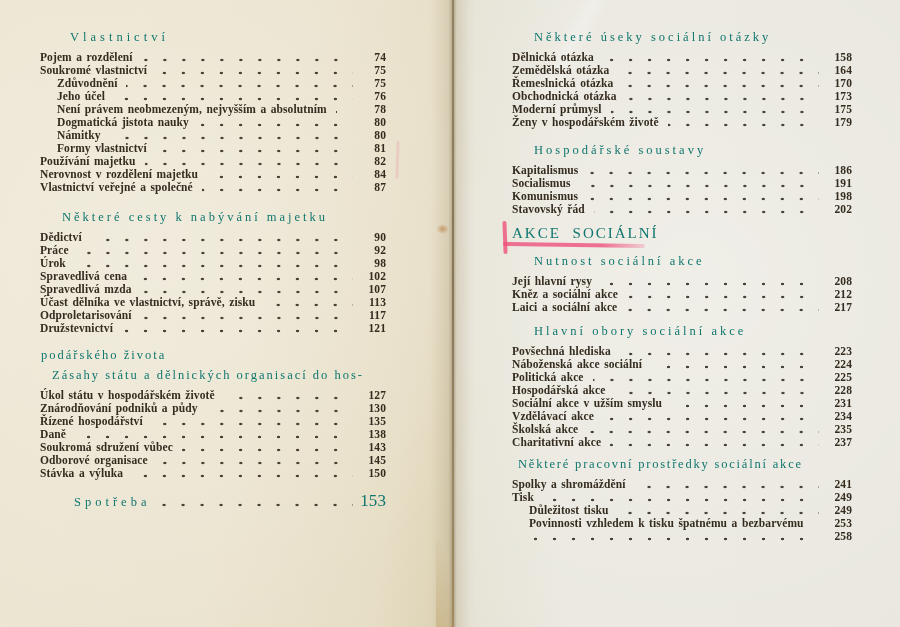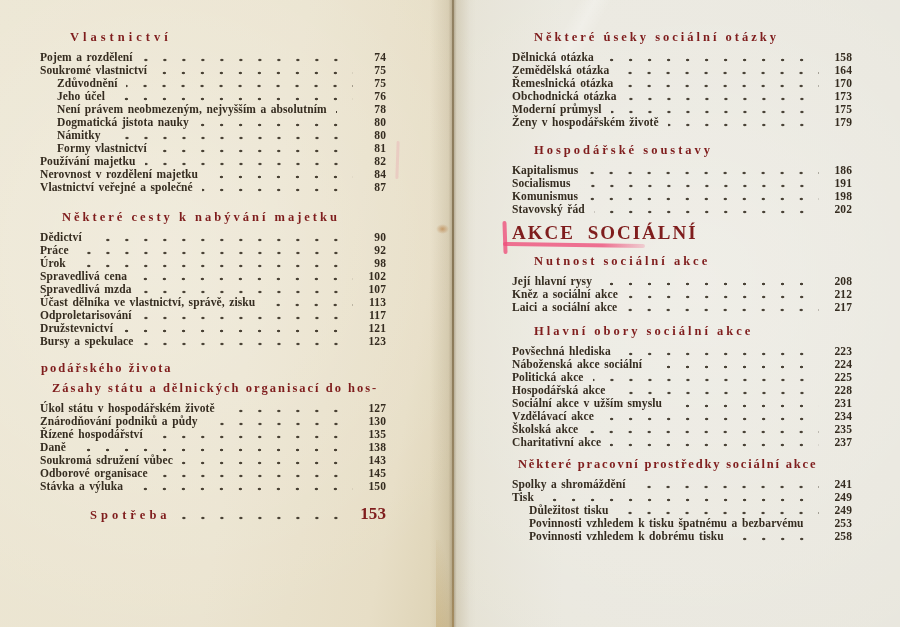--- a/index.html
+++ b/index.html
@@ -56,42 +56,42 @@
     position:absolute; left:396px; top:141px; width:3px; height:38px;
     background:#e86a90; opacity:.18; transform:rotate(2deg); border-radius:2px;
     pointer-events:none;
   }
   
   .col { position:absolute; top:28px; }
   #left-sections  { left:40px;  width:346px; }
   #right-sections { left:512px; width:340px; }
 
   .heading {
-    font-size:12.5px; font-weight:bold; letter-spacing:3px;
+    font-size:12.5px; font-weight:normal; letter-spacing:3px;
     line-height:18px; white-space:nowrap; margin-left:22px;
-    margin-bottom:5px; color:#7f1d1d;
+    margin-bottom:5px; color:#0f766e;
   }
   .hline { line-height:20px; letter-spacing:2px; }
   .hline-0 { margin-left:0; }
   .hline-1 { margin-left:-11px; }
   #left-sections .section:nth-child(1) .heading { margin-left:30px; letter-spacing:4px; }
   #left-sections .section:nth-child(3) .heading { margin-left:12px; margin-bottom:4px; }
   #right-sections .section:nth-child(6) .heading { margin-left:6px; letter-spacing:1.8px; }
 
   .section + .section { margin-top:14px; }
   #left-sections  .section:nth-child(3) { margin-top:10px; }
   #left-sections  .section:nth-child(4) { margin-top:12px; }
   #right-sections .section + .section { margin-top:12px; }
   #right-sections .section:nth-child(3) { margin-top:8px; }
   #right-sections .section:nth-child(4) { margin-top:10px; }
   #right-sections .section:nth-child(5) { margin-top:8px; }
   #right-sections .section:nth-child(6) { margin-top:6px; }
 
   .heading.major {
-    margin-left:0; font-size:19px; letter-spacing:2px; word-spacing:6px;
+    margin-left:0; font-size:15px; letter-spacing:2px; word-spacing:6px;
     position:relative; margin-bottom:8px;
   }
   .mark-vbar {
     position:absolute; left:-9px; top:-3px; width:4px; height:33px;
     background:#ee517c; opacity:.8; border-radius:2px; transform:rotate(-2deg);
   }
   .mark-underline {
     position:absolute; left:-9px; top:19px; width:142px; height:4px;
     background:linear-gradient(90deg,#ee517c 70%, rgba(238,81,124,.25));
     opacity:.8; border-radius:2px; transform:rotate(.8deg);
@@ -104,21 +104,21 @@
   .row .label { white-space:nowrap; flex:0 1 auto; word-spacing:1.5px; }
   .row.indent-1 .label { padding-left:17px; }
   .leader {
     flex:1 0 4px; align-self:flex-end; height:4px; margin:0 7px 2px 9px;
     background-image:radial-gradient(circle at 1.5px 2px, rgba(48,40,28,.88) 1.1px, rgba(0,0,0,0) 1.6px);
     background-size:19px 4px; background-repeat:repeat-x; background-position:right bottom;
   }
   .pg { flex:0 0 auto; min-width:26px; text-align:right; white-space:nowrap; }
 
   .heading-row { display:flex; align-items:baseline; white-space:nowrap; }
-  .heading-row .hlabel { margin-left:28px; letter-spacing:4px; }
+  .heading-row .hlabel { margin-left:12px; letter-spacing:4px; }
   .heading-row .leader { margin-bottom:4px; }
   .heading-row .pg { font-size:17px; letter-spacing:.1px; }
 </style>
 </head>
 <body>
 
 <div class="scan">
   <div class="page-left"></div>
   <div class="page-right"></div>
   <div class="crease"></div>
@@ -222,25 +222,20 @@
         <div class="row indent-0">
           <span class="label">Odproletarisování</span>
           <span class="leader"></span>
           <span class="pg">117</span>
         </div>
         <div class="row indent-0">
           <span class="label">Družstevnictví</span>
           <span class="leader"></span>
           <span class="pg">121</span>
         </div>
-        <div class="row indent-0">
-          <span class="label">Bursy a spekulace</span>
-          <span class="leader"></span>
-          <span class="pg">123</span>
-        </div>
       </div>
       <div class="section">
         <div class="heading">
           <div class="hline hline-1">podářského života</div>
           <div class="hline hline-0">Zásahy státu a dělnických organisací do hos-</div>
         </div>
         <div class="row indent-0">
           <span class="label">Úkol státu v hospodářském životě</span>
           <span class="leader"></span>
           <span class="pg">127</span>
@@ -421,19 +416,18 @@
           <span class="label">Důležitost tisku</span>
           <span class="leader"></span>
           <span class="pg">249</span>
         </div>
         <div class="row indent-1">
           <span class="label">Povinnosti vzhledem k tisku špatnému a bezbarvému</span>
           <span class="leader"></span>
           <span class="pg">253</span>
         </div>
         <div class="row indent-1">
-          <span class="label">Povinnosti vzhledem k dobrému tisku</span>
           <span class="leader"></span>
           <span class="pg">258</span>
         </div>
       </div>
     </div>
 </div>
 
 </body></html>

